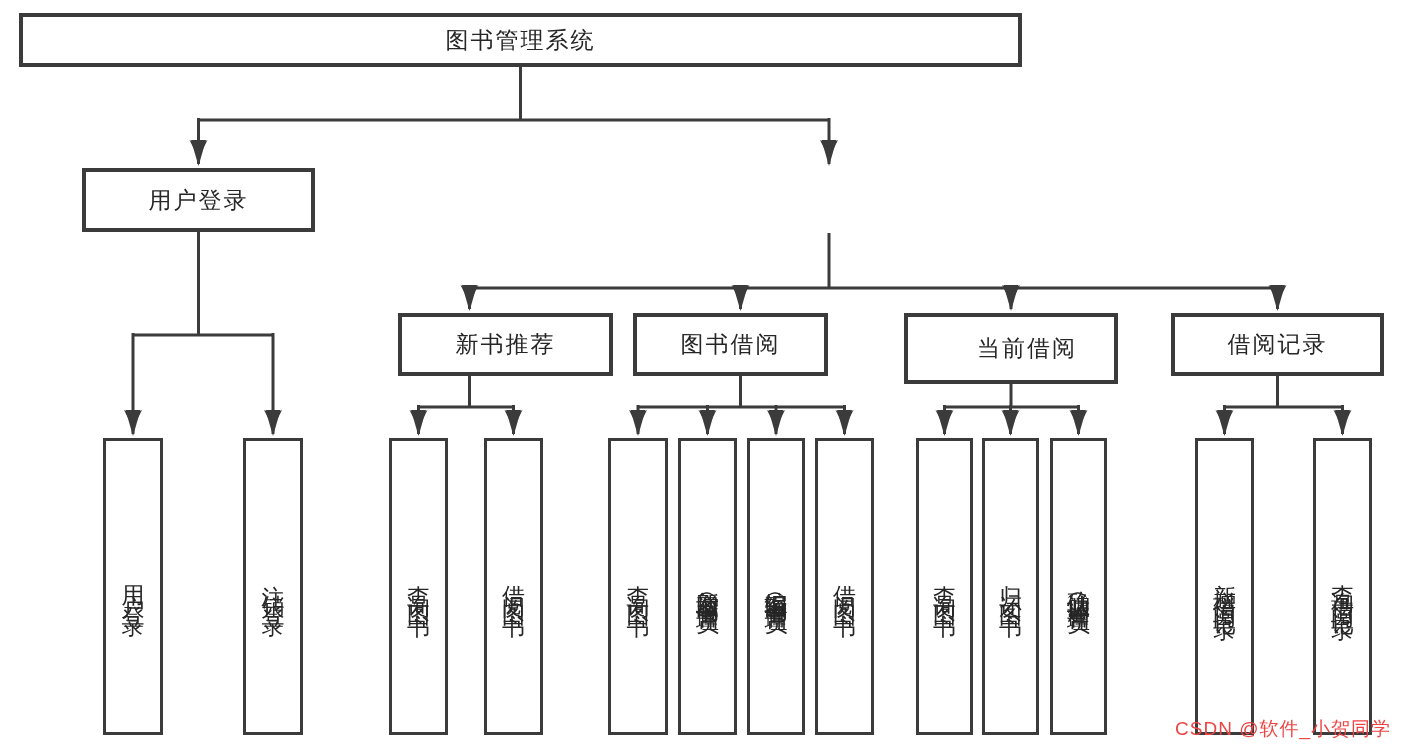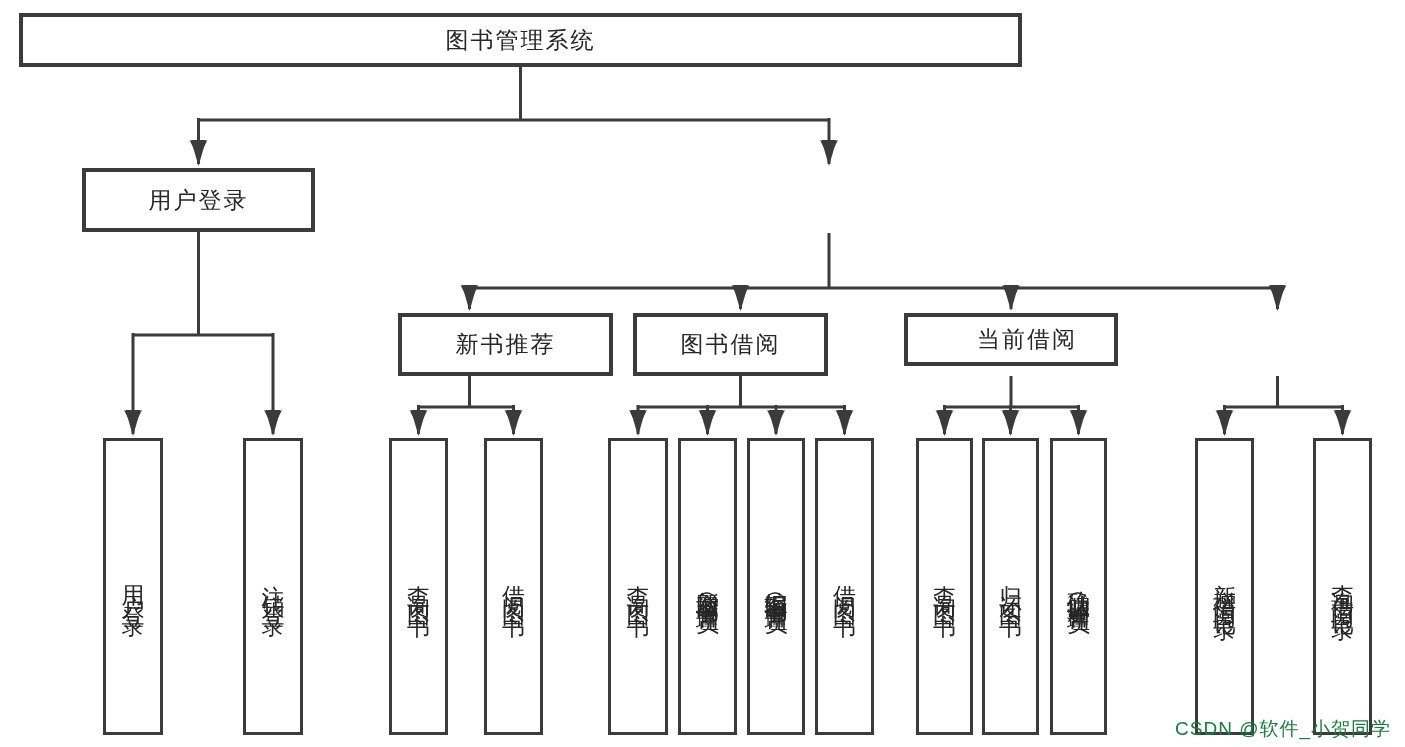--- a/index.html
+++ b/index.html
@@ -46,21 +46,21 @@
     line-height: 1;
     z-index: 2;
   }
   .leaf.len4 { letter-spacing: 10px; }
   .leaf.len6 { letter-spacing: 7px; }
   .leaf.long { letter-spacing: 3px; }
   .watermark {
     position: absolute;
     right: 14px;
     bottom: 5px;
-    color: #15803d;
+    color: #ef4444;
     font-size: 19px;
     letter-spacing: 1px;
     z-index: 3;
   }
 </style>
 </head>
 <body>
 
 <div class="stage">
 
@@ -114,21 +114,22 @@
       <line x1="1342.5" y1="405" x2="1342.5" y2="434" marker-end="url(#arrow)"></line>
     </g>
   </svg>
 
   <div class="node" style="left:19px; top:13px; width:1003px; height:54px;">图书管理系统</div>
 
   <div class="node" style="left:82px; top:168px; width:233px; height:64px;">用户登录</div>
 
   <div class="node" style="left:362px; top:313px; width:215px; height:63px;margin-left:36px;">新书推荐</div>
   <div class="node" style="left:633px; top:313px; width:195px; height:63px;">图书借阅</div>
-  <div class="node" style="left:904px; top:313px; width:214px; height:53px;padding-left:32px;">当前借阅</div>
+  <div class="node" style="left:904px; top:313px; width:214px; height:71px;padding-left:32px;">当前借阅</div>
+  <div class="node" style="left:1171px; top:313px; width:213px; height:63px;">借阅记录</div>
 
   <div class="leaf len4" style="left:103px; top:438px; width:60px; height:297px;">用户登录</div>
   <div class="leaf len4" style="left:243px; top:438px; width:60px; height:297px;">注销登录</div>
 
   <div class="leaf len4" style="left:389px; top:438px; width:59px; height:297px;">查询图书</div>
   <div class="leaf len4" style="left:484px; top:438px; width:59px; height:297px;">借阅图书</div>
 
   <div class="leaf len4" style="left:608px; top:438px; width:60px; height:297px;">查询图书</div>
   <div class="leaf long" style="left:678px; top:438px; width:59px; height:297px;">新增图书（管理员）</div>
   <div class="leaf long" style="left:747px; top:438px; width:58px; height:297px;">编辑图书（管理员）</div>

